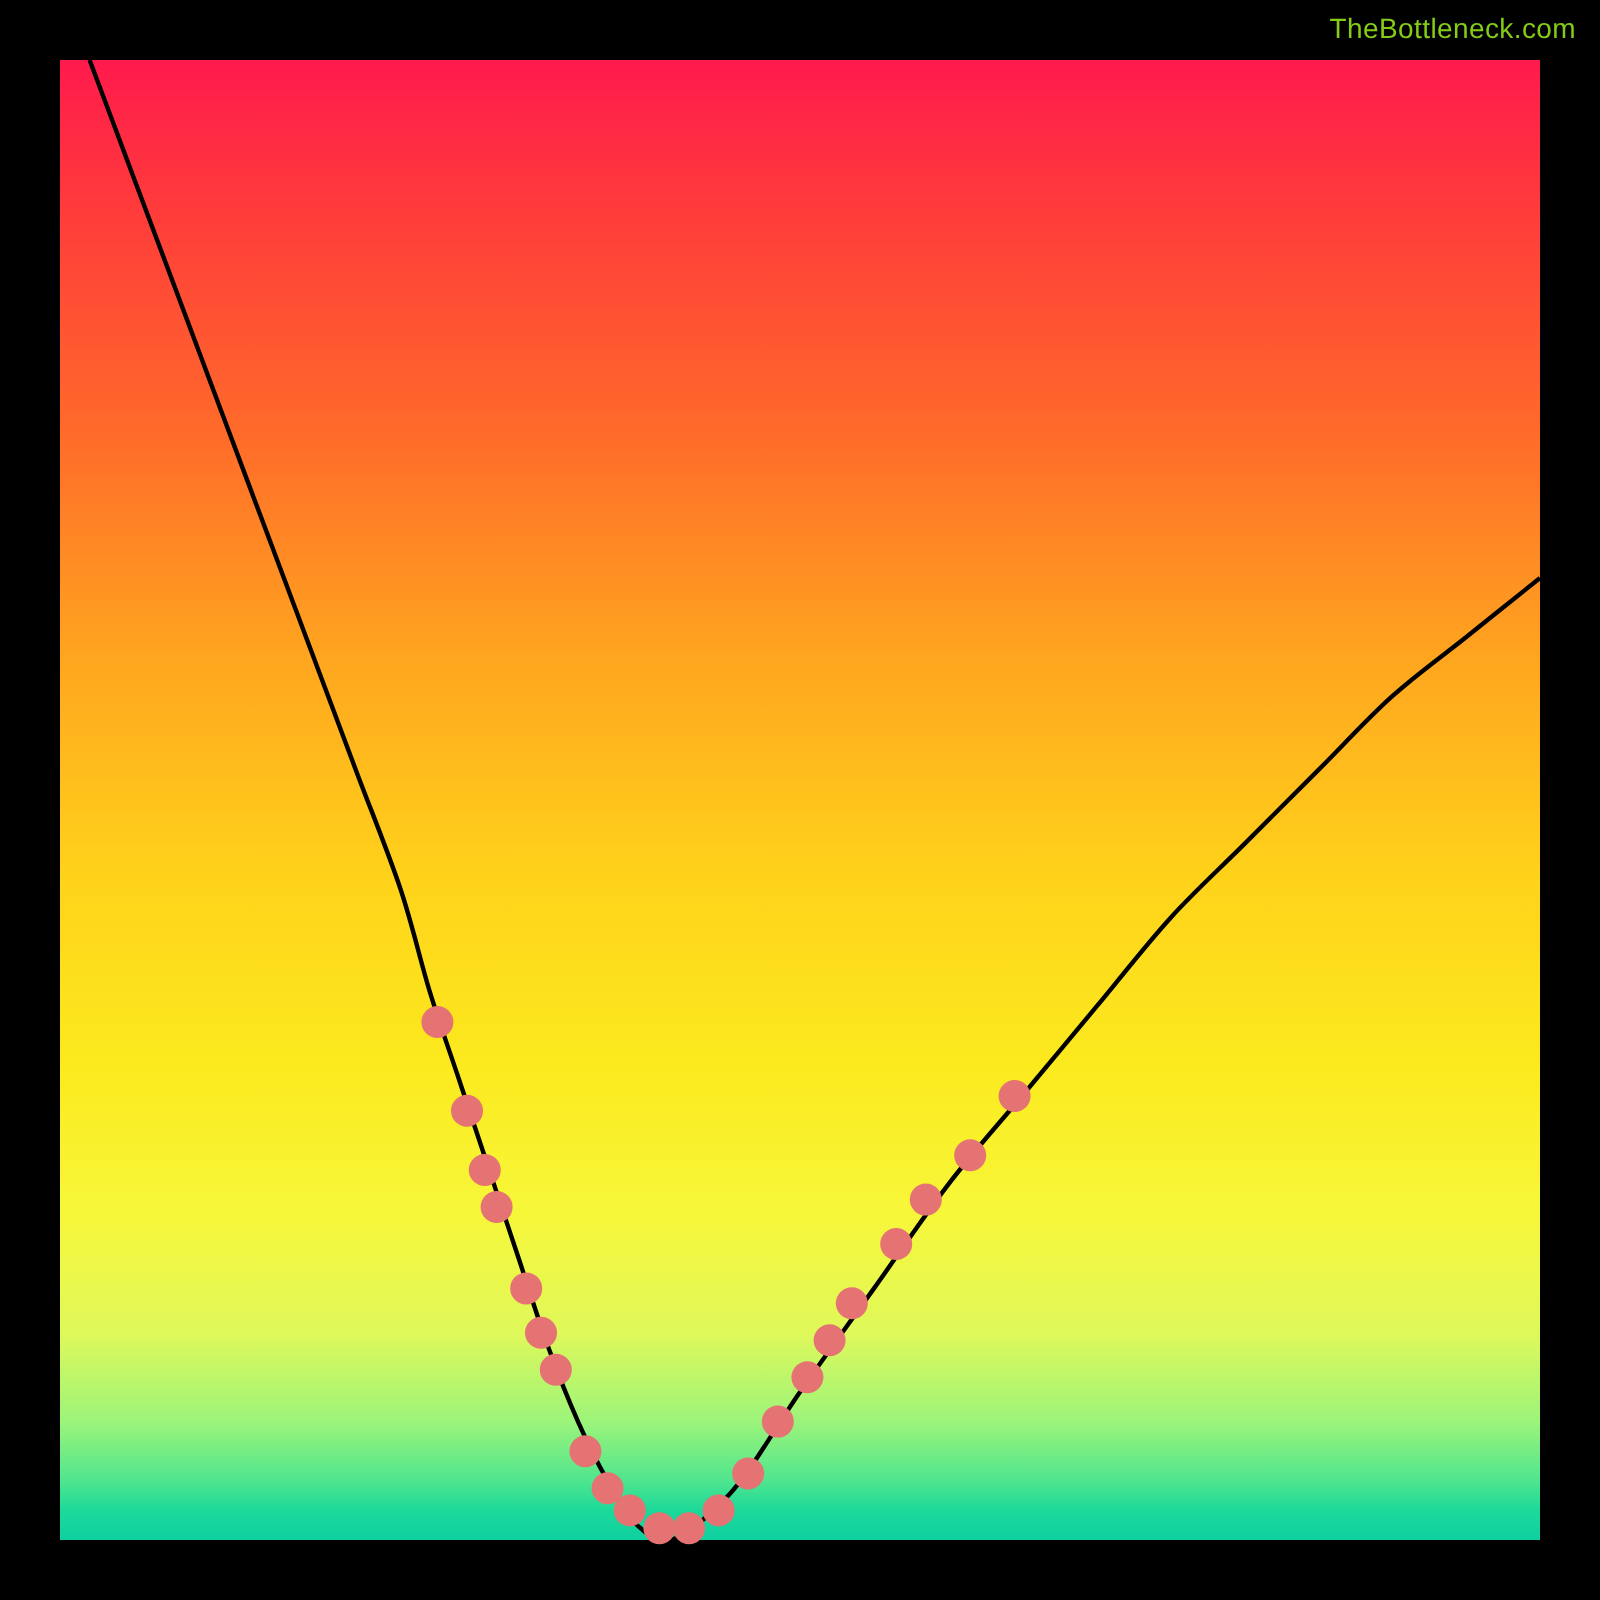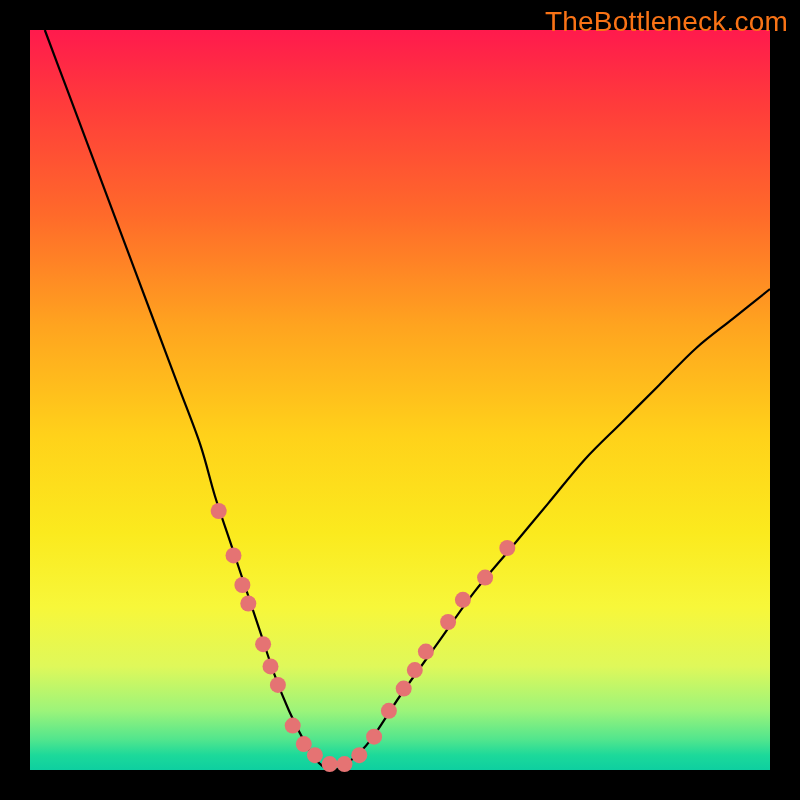--- a/index.html
+++ b/index.html
@@ -36,22 +36,22 @@
       #9cf47a 92%,
       #4fe58e 96%,
       #1cd99a 98%,
       #0ecfa0 100%
     );
   }
   .watermark {
     position: absolute;
     top: 6px;
     right: 12px;
-    color: #f97316;
-    font-size: 28px;
+    color: #84cc16;
+    font-size: 14px;
     font-weight: 500;
     letter-spacing: 0.2px;
   }
   svg.overlay {
     position: absolute;
     top: 0;
     left: 0;
   }
 </style>
 </head>

